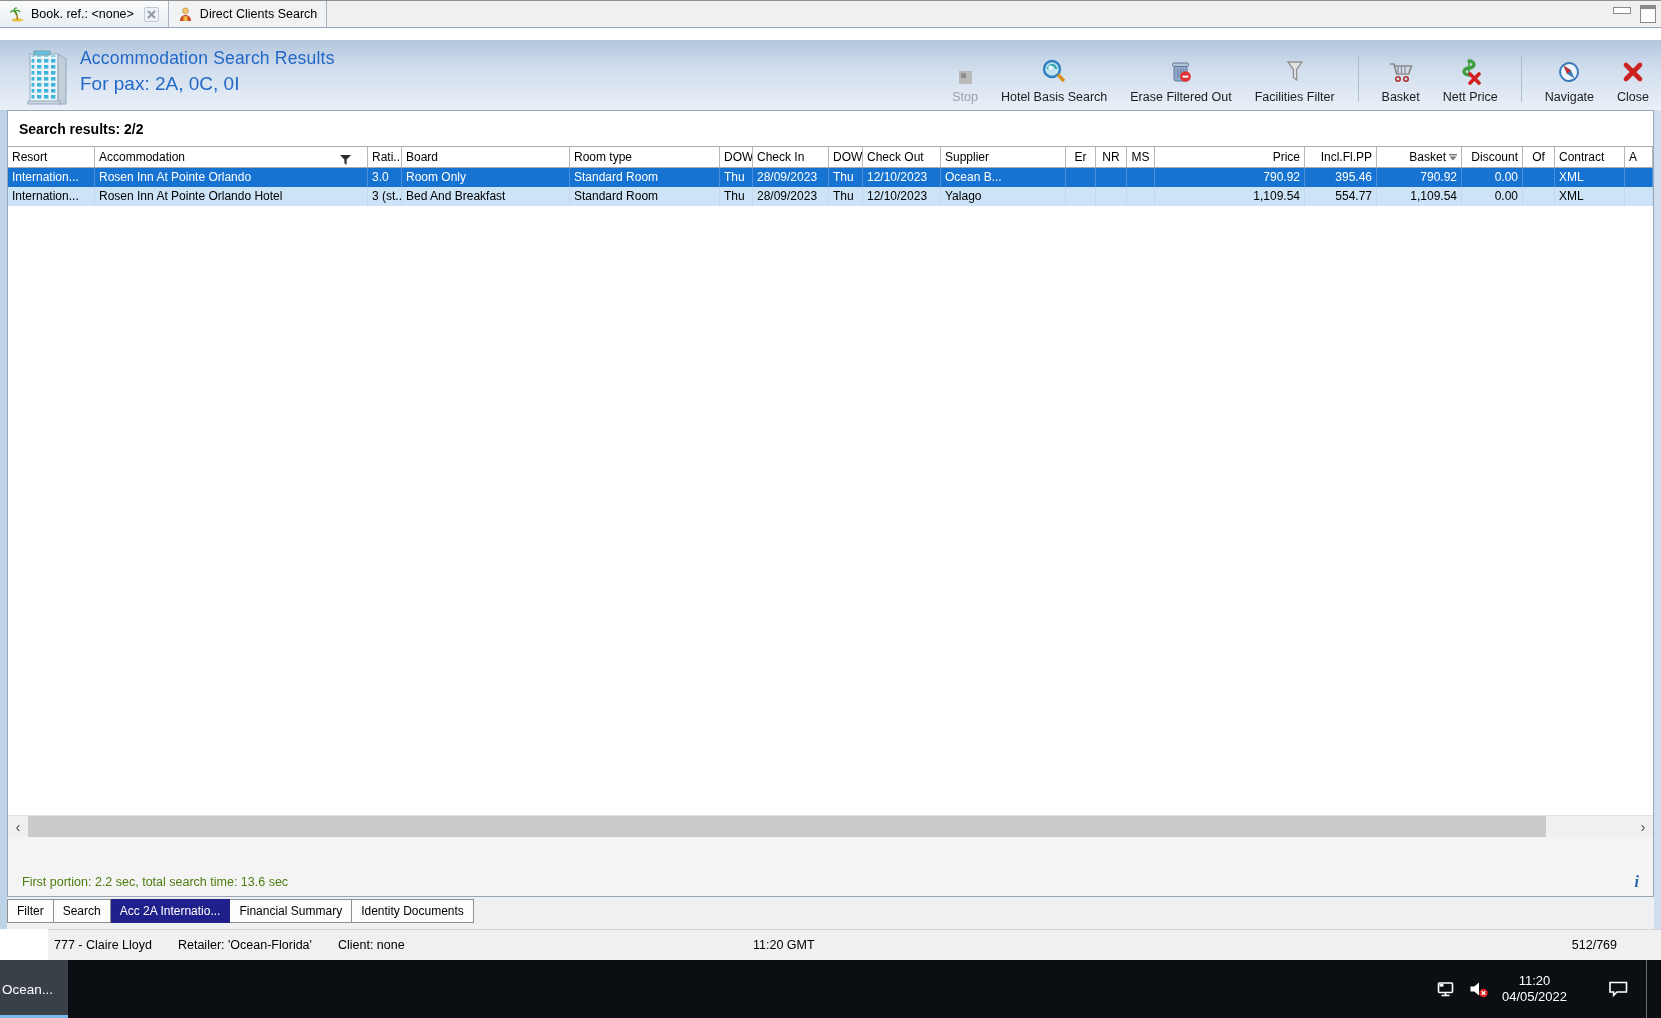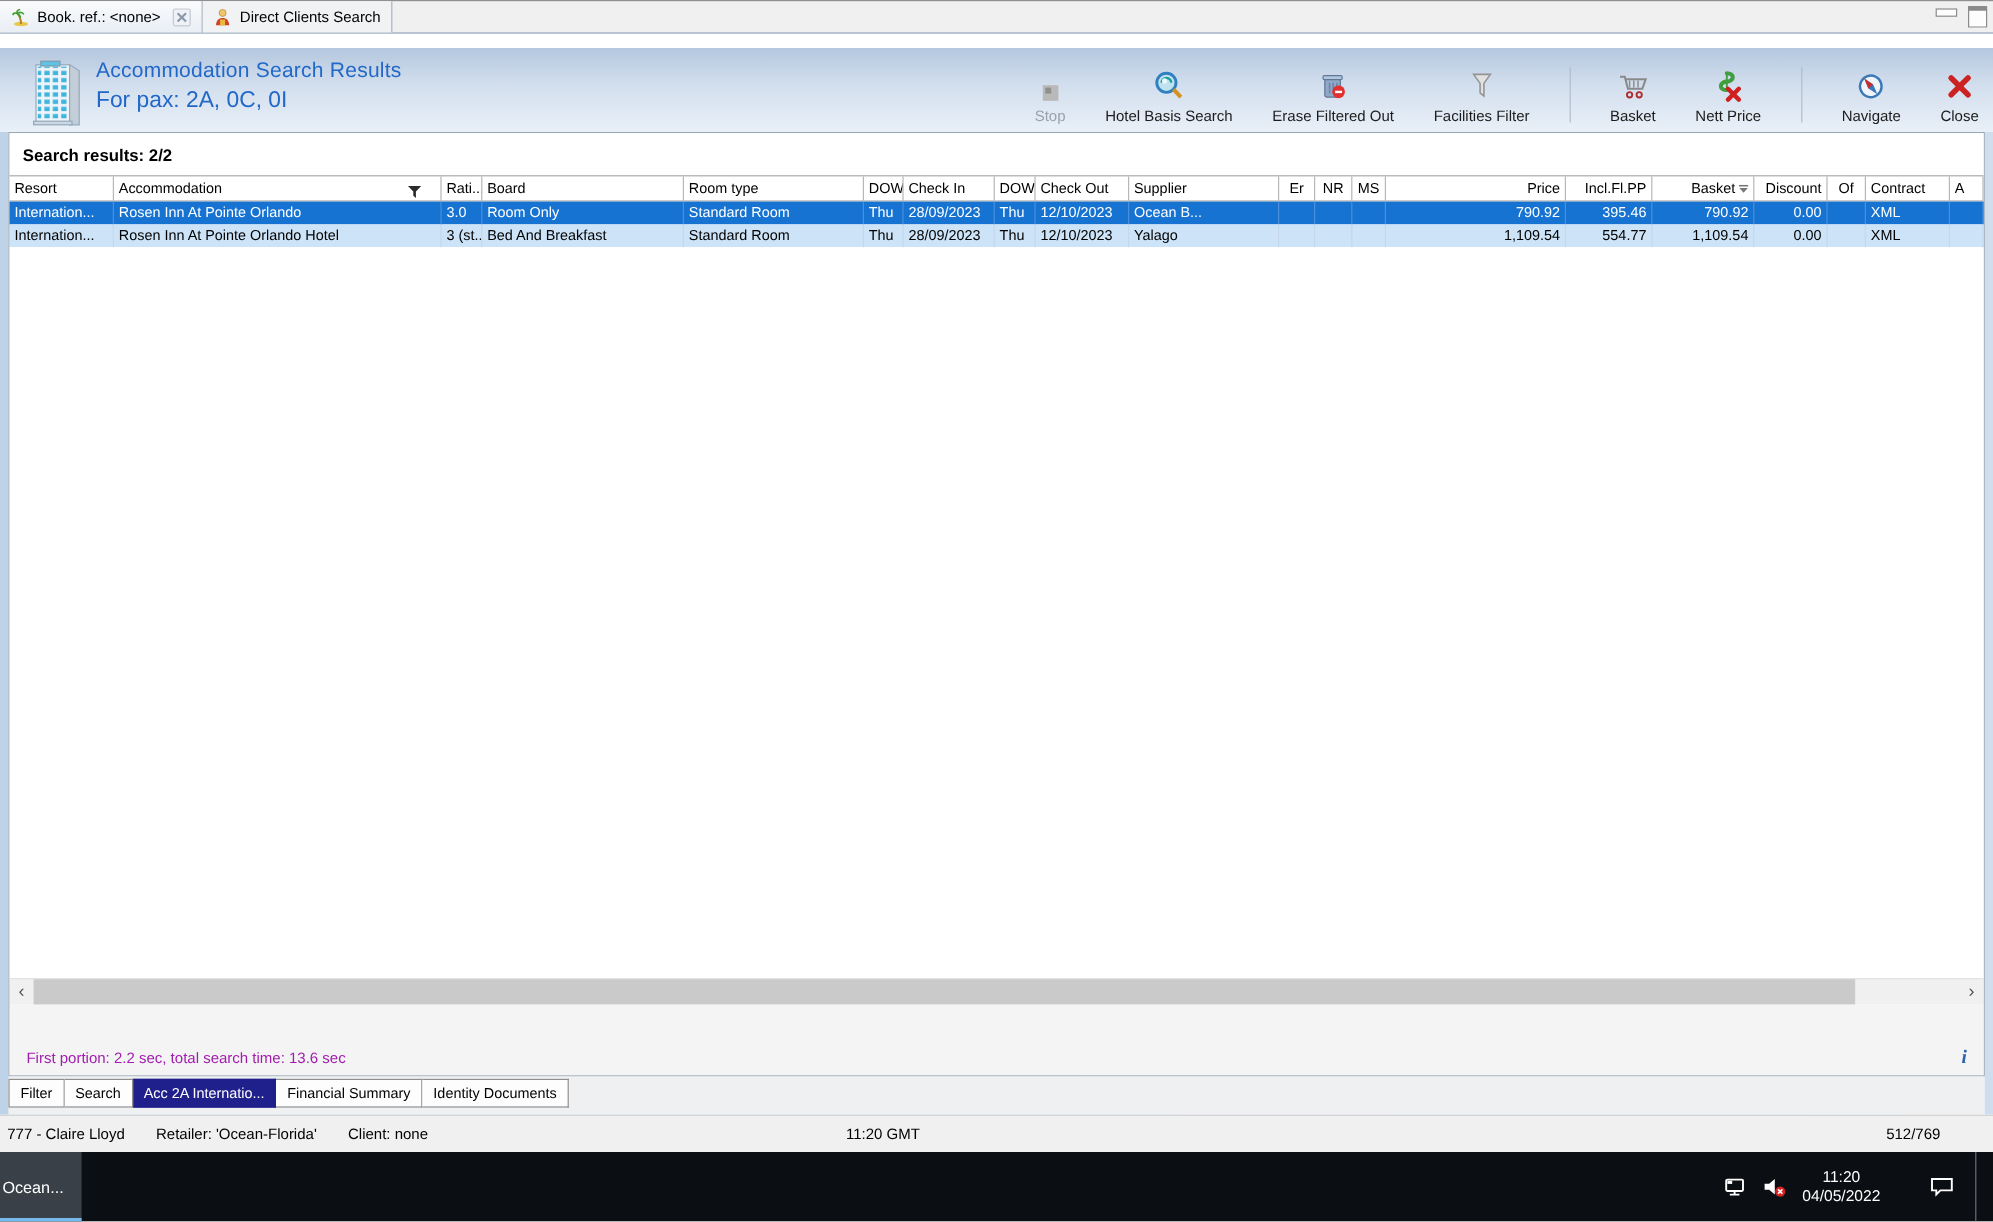--- a/index.html
+++ b/index.html
@@ -22,21 +22,21 @@
   .minbar{width:16px;height:5px;border:1px solid #8a8a8a;background:#fdfdfd;margin-top:-8px;}
   .maxbox{width:14px;height:13px;border:1px solid #8a8a8a;border-top:4px solid #8a8a8a;background:#fdfdfd;}
 
   
   .banner{height:70px;flex:0 0 auto;position:relative;
           background:linear-gradient(180deg,var(--banner-top,#b4c7de) 0%,#d3dfee 45%,var(--banner-bottom,#e9f0f8) 100%);margin-top:12px;}
   .bldg{position:absolute;left:22px;top:6px;}
   .banner-title{position:absolute;left:80px;top:8px;color:var(--title-text,#2268c8);
                 font-size:17.5px;letter-spacing:.2px;}
   .banner-sub{position:absolute;left:80px;top:33px;color:var(--title-text,#2268c8);font-size:19px;}
-  .toolbar{position:absolute;right:12px;top:4px;height:62px;display:flex;align-items:flex-end;gap:33px;}
+  .toolbar{position:absolute;right:12px;top:4px;height:62px;display:flex;align-items:flex-end;gap:23px;}
   .tool{display:flex;flex-direction:column;align-items:center;justify-content:flex-end;gap:2px;
         padding-bottom:2px;cursor:default;}
   .tool .tlabel{font-size:12.5px;color:#1c1c1c;white-space:nowrap;}
   .tool.disabled .tlabel{color:#9aa3ad;}
   .tsep{width:1px;height:46px;background:#aebdcd;align-self:center;margin-top:8px;}
 
   
   .frame{flex:1;display:flex;flex-direction:column;padding:0 7px;min-height:0;
          background:linear-gradient(90deg,#bed3e8,#cfdeee);}
   .panel{flex:1;display:flex;flex-direction:column;min-height:0;border:1px solid #9aa7b5;background:#fff;}
@@ -60,34 +60,34 @@
   .hscroll{height:21px;flex:0 0 auto;display:flex;background:#f0f0f0;border-top:1px solid #e2e2e2;}
   .sbtn{width:20px;display:flex;align-items:center;justify-content:center;color:#505050;
         font-size:15px;line-height:21px;}
   .strack{flex:1;position:relative;}
   .sthumb{position:absolute;left:0;top:0;height:21px;width:1518px;background:#cacaca;}
 
   
   .bottom-zone{flex:0 0 auto;background:#f4f4f4;}
   .gap-zone{height:31px;}
   .info-row{height:28px;display:flex;align-items:center;padding:0 14px;}
-  .info-text{font-size:12.5px;color:#a21caf;}
+  .info-text{font-size:12.5px;color:#4d7c0f;}
   .info-i{margin-left:auto;font-family:"Liberation Serif",serif;font-style:italic;font-weight:bold;
           font-size:16px;color:#2563ae;}
 
   
   .btabs{height:30px;flex:0 0 auto;display:flex;align-items:flex-start;padding-top:2px;background:#eef0f2;}
   .btab{height:22px;line-height:22px;padding:0 9px;border:1px solid #8f8f8f;border-left:none;
         background:#fdfdfd;font-size:12px;white-space:nowrap;}
   .btab:first-child{border-left:1px solid #8f8f8f;}
   .btab.selected{background:var(--selected-tab,#20208c);color:#fff;border-color:var(--selected-tab,#20208c);}
 
   
   .statusbar{height:30px;flex:0 0 auto;background:#f0f0f0;border-top:1px solid #d4d4d4;
-             position:relative;display:flex;align-items:center;font-size:12.5px;}
+             position:relative;display:flex;align-items:center;font-size:12.5px;margin-left:48px;}
   .st-left{display:flex;gap:26px;padding-left:6px;}
   .st-time{position:absolute;left:705px;}
   .st-counter{position:absolute;right:44px;}
 
   
   .taskbar{height:58px;flex:0 0 auto;background:#0b0e13;position:relative;display:flex;align-items:stretch;}
   .taskbtn{width:66px;background:#3a4047;color:#fff;display:flex;align-items:center;
            padding-left:2px;font-size:13.5px;position:relative;}
   .taskbtn::after{content:"";position:absolute;left:0;right:0;bottom:0;height:3px;
                   background:var(--taskbar-underline,#76b9ed);}

